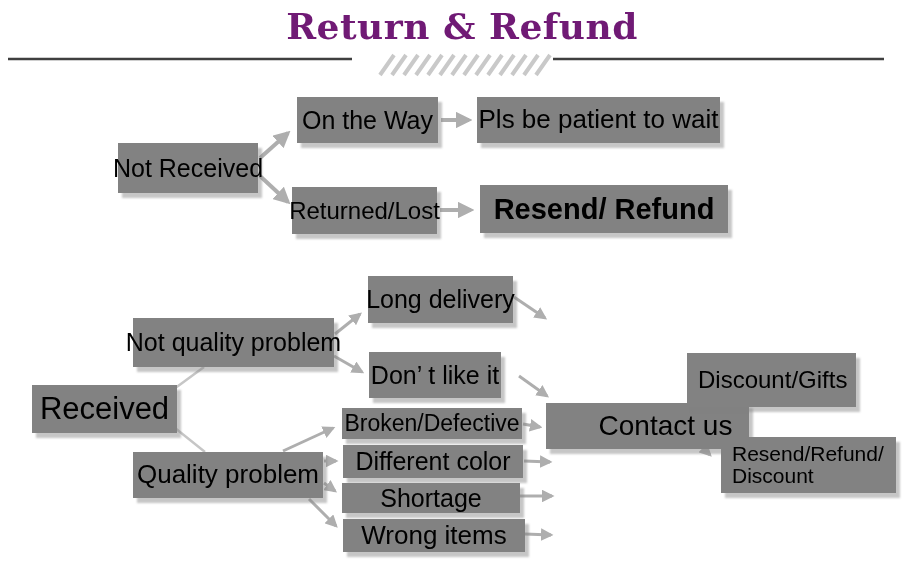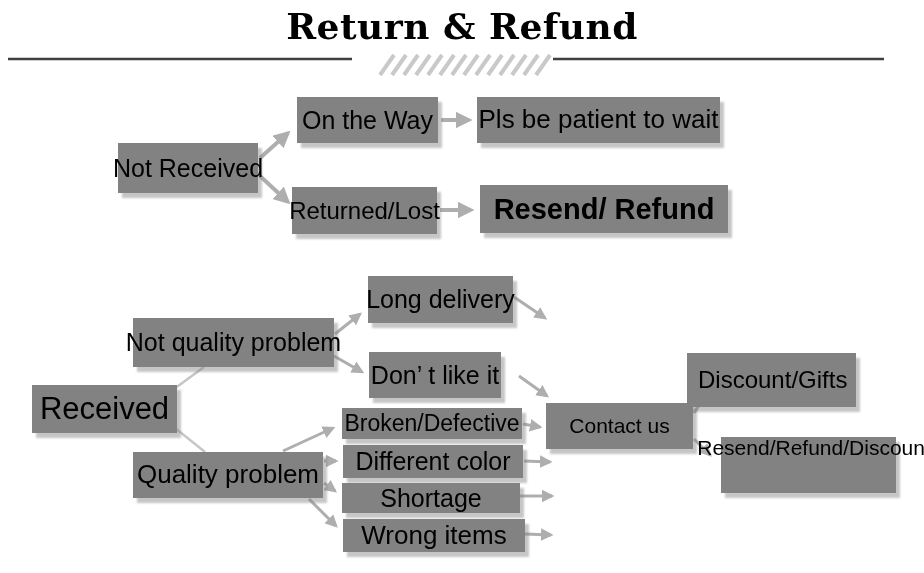--- a/index.html
+++ b/index.html
@@ -3,30 +3,30 @@
 <meta charset="utf-8">
 <style>
   html,body{margin:0;padding:0;background:#ffffff;}
   .canvas{
     position:relative;width:924px;height:573px;background:#ffffff;
     overflow:hidden;font-family:"Liberation Sans",sans-serif;
   }
   .page-title{
     position:absolute;left:0;top:5px;width:924px;text-align:center;
     font-family:"DejaVu Serif","Liberation Serif",serif;font-weight:700;
-    font-size:36px;color:#000000;letter-spacing:0.5px;
+    font-size:36px;color:#701a75;letter-spacing:0.5px;
   }
   .node{
     position:absolute;background:#828282;color:#000000;
     display:flex;align-items:center;justify-content:center;
     line-height:1.05;white-space:nowrap;
     box-shadow:4px 5px 2px rgba(128,128,128,0.45);
   }
   .node.left{justify-content:flex-start;padding-left:11px;}
-  .node.twoline{flex-direction:row;align-items:flex-start;justify-content:center;white-space:normal;}
+  .node.twoline{flex-direction:column;align-items:flex-start;justify-content:center;white-space:normal;}
   .node.twoline span{display:block;}
   svg.layer{position:absolute;left:0;top:0;width:924px;height:573px;}
 </style>
 </head>
 <body>
 
 <div class="canvas">
 
   <div class="page-title">Return &amp; Refund</div>
 
@@ -93,21 +93,21 @@
   <div class="node" style="left:133px;top:452px;width:190px;height:46px;font-size:26px;">Quality problem</div>
 
   <div class="node" style="left:342px;top:408px;width:180px;height:31px;font-size:23px;">Broken/Defective</div>
 
   <div class="node" style="left:343px;top:445px;width:180px;height:33px;font-size:25px;">Different color</div>
 
   <div class="node" style="left:342px;top:483px;width:178px;height:30px;font-size:25px;">Shortage</div>
 
   <div class="node" style="left:343px;top:519px;width:182px;height:33px;font-size:26px;">Wrong items</div>
 
-  <div class="node" style="left:546px;top:403px;width:147px;height:46px;font-size:21px;">Contact us</div>
+  <div class="node" style="left:546px;top:403px;width:167px;height:46px;font-size:28px;padding-left:36px;">Contact us</div>
 
   <div class="node left" style="left:687px;top:353px;width:158px;height:54px;font-size:24px;">Discount/Gifts</div>
 
   <div class="node left twoline" style="left:721px;top:437px;width:164px;height:56px;font-size:21px;">
     <span>Resend/Refund/</span>
     <span>Discount</span>
   </div>
 
 </div>
 

